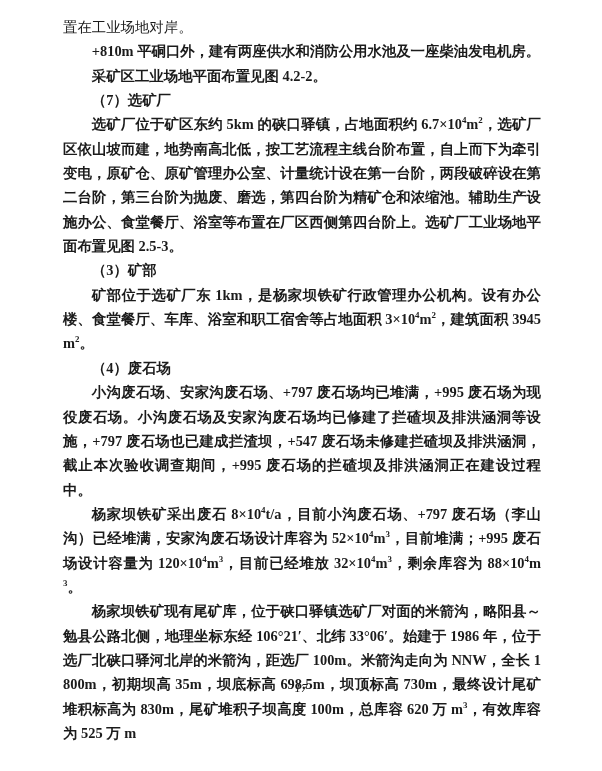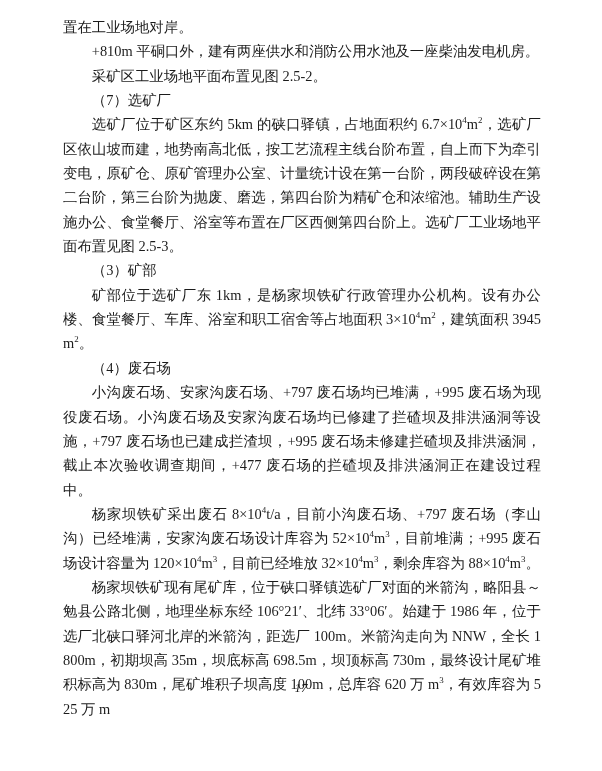--- a/index.html
+++ b/index.html
@@ -30,21 +30,21 @@
   }
   .content p {
     margin: 0;
     padding: 0;
     font-size: 14.4px;
     line-height: 24.35px;
     text-align: justify;
     text-justify: inter-ideograph;
     word-break: break-all;
   }
-  .content p.indent { text-indent: 2em; }
+  .content p.indent { text-indent: 2em; font-weight: bold; }
   .content sup {
     font-size: 0.62em;
     line-height: 0;
     vertical-align: super;
   }
   .page-footer {
     position: absolute;
     left: 0;
     top: 680px;
     width: 602px;
@@ -54,24 +54,24 @@
     font-style: italic;
   }
 </style>
 </head>
 <body>
 
 <div class="page">
   <div class="content">
       <p><span>置在工业场地对岸。</span></p>
       <p class="indent"><span>+810m 平硐口外，建有两座供水和消防公用水池及一座柴油发电机房。</span></p>
-      <p class="indent"><span>采矿区工业场地平面布置见图 2.5-2。</span></p>
+      <p class="indent"><span>采矿区工业场地平面布置见图 4.2-2。</span></p>
       <p class="indent"><span>（7）选矿厂</span></p>
       <p class="indent"><span>选矿厂位于矿区东约 5km 的硖口驿镇，占地面积约 6.7×10</span><sup>4</sup><span>m</span><sup>2</sup><span>，选矿厂区依山坡而建，地势南高北低，按工艺流程主线台阶布置，自上而下为牵引变电，原矿仓、原矿管理办公室、计量统计设在第一台阶，两段破碎设在第二台阶，第三台阶为抛废、磨选，第四台阶为精矿仓和浓缩池。辅助生产设施办公、食堂餐厅、浴室等布置在厂区西侧第四台阶上。选矿厂工业场地平面布置见图 2.5-3。</span></p>
       <p class="indent"><span>（3）矿部</span></p>
       <p class="indent"><span>矿部位于选矿厂东 1km，是杨家坝铁矿行政管理办公机构。设有办公楼、食堂餐厅、车库、浴室和职工宿舍等占地面积 3×10</span><sup>4</sup><span>m</span><sup>2</sup><span>，建筑面积 3945m</span><sup>2</sup><span>。</span></p>
       <p class="indent"><span>（4）废石场</span></p>
-      <p class="indent"><span>小沟废石场、安家沟废石场、+797 废石场均已堆满，+995 废石场为现役废石场。小沟废石场及安家沟废石场均已修建了拦碴坝及排洪涵洞等设施，+797 废石场也已建成拦渣坝，+995 废石场未修建拦碴坝及排洪涵洞，截止本次验收调查期间，+477 废石场的拦碴坝及排洪涵洞正在建设过程中。</span></p>
+      <p class="indent"><span>小沟废石场、安家沟废石场、+797 废石场均已堆满，+995 废石场为现役废石场。小沟废石场及安家沟废石场均已修建了拦碴坝及排洪涵洞等设施，+797 废石场也已建成拦渣坝，+547 废石场未修建拦碴坝及排洪涵洞，截止本次验收调查期间，+995 废石场的拦碴坝及排洪涵洞正在建设过程中。</span></p>
       <p class="indent"><span>杨家坝铁矿采出废石 8×10</span><sup>4</sup><span>t/a，目前小沟废石场、+797 废石场（李山沟）已经堆满，安家沟废石场设计库容为 52×10</span><sup>4</sup><span>m</span><sup>3</sup><span>，目前堆满；+995 废石场设计容量为 120×10</span><sup>4</sup><span>m</span><sup>3</sup><span>，目前已经堆放 32×10</span><sup>4</sup><span>m</span><sup>3</sup><span>，剩余库容为 88×10</span><sup>4</sup><span>m</span><sup>3</sup><span>。</span></p>
       <p class="indent"><span>杨家坝铁矿现有尾矿库，位于硖口驿镇选矿厂对面的米箭沟，略阳县～勉县公路北侧，地理坐标东经 106°21′、北纬 33°06′。始建于 1986 年，位于选厂北硖口驿河北岸的米箭沟，距选厂 100m。米箭沟走向为 NNW，全长 1800m，初期坝高 35m，坝底标高 698.5m，坝顶标高 730m，最终设计尾矿堆积标高为 830m，尾矿堆积子坝高度 100m，总库容 620 万 m</span><sup>3</sup><span>，有效库容为 525 万 m</span></p>
     </div>
   <div class="page-footer">17</div>
 </div>
 
 </body></html>

